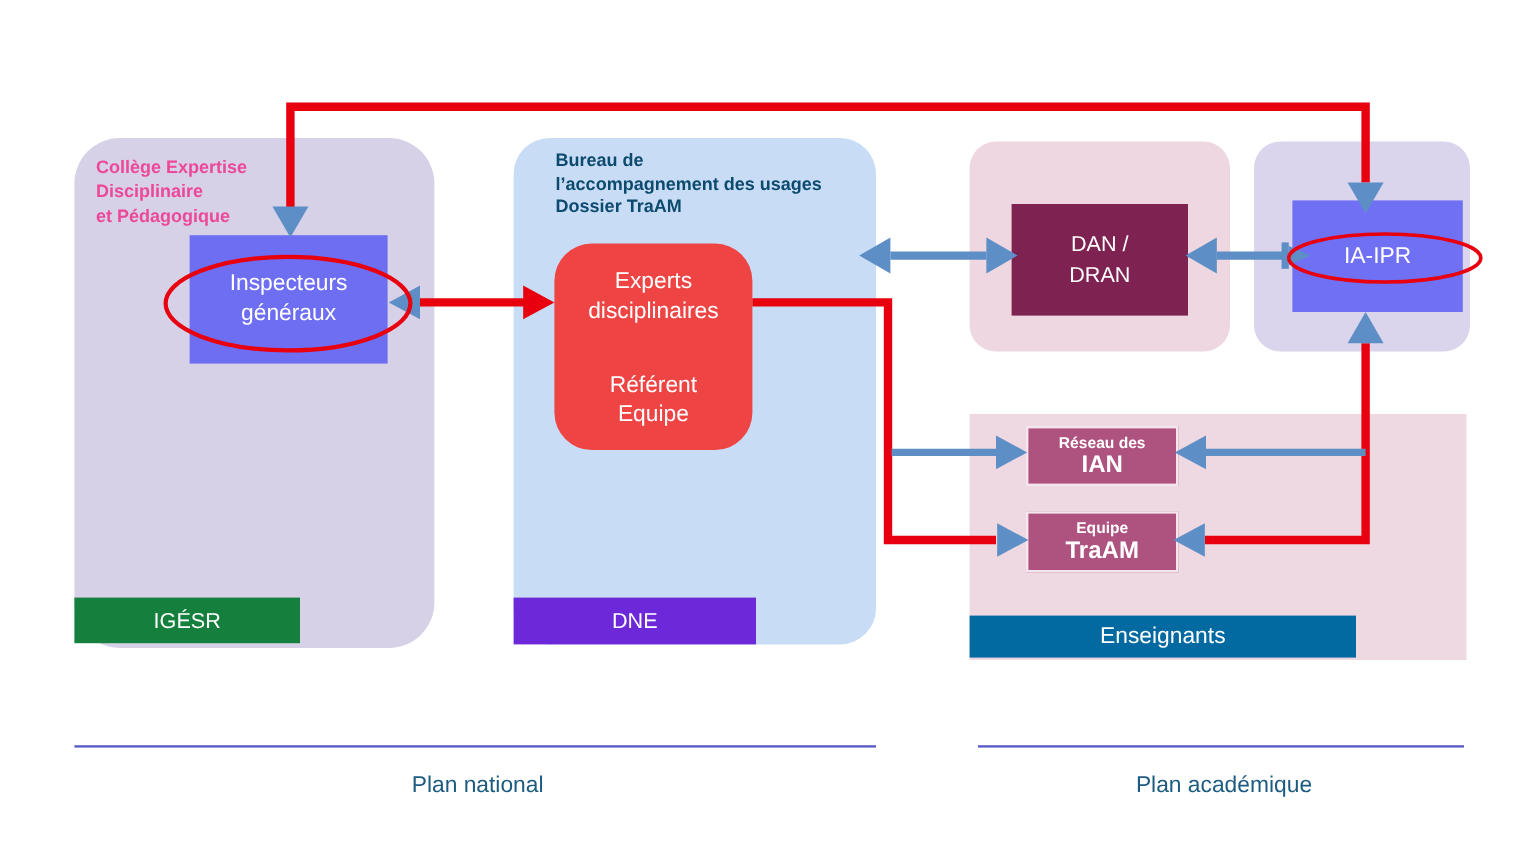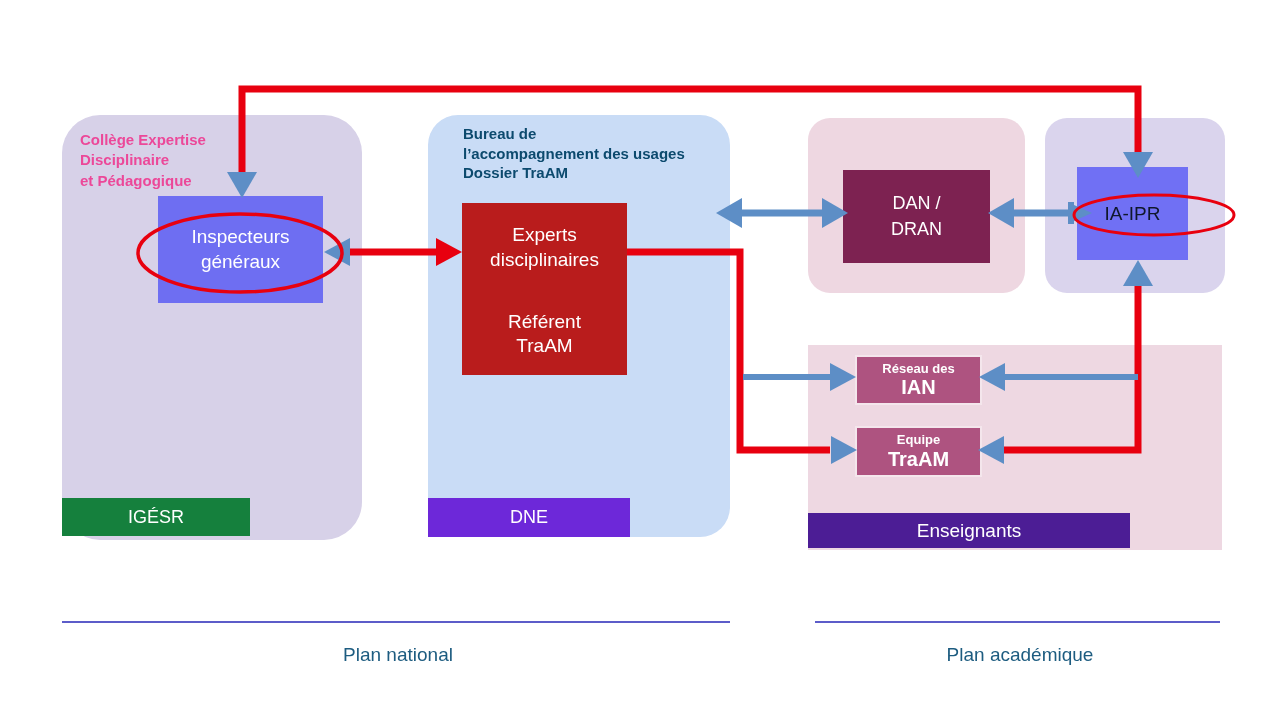--- a/index.html
+++ b/index.html
@@ -18,31 +18,31 @@
   #dan-zone     { left:808px; top:118px; width:217px; height:175px; background:#eed7e1; border-radius:22px; }
   #iaipr-zone   { left:1045px; top:118px; width:180px; height:175px; background:#dad4ed; border-radius:22px; }
   #ens-zone     { left:808px; top:345px; width:414px; height:205px; background:#eed8e2; }
 
   
   #college-title { left:80px; top:130px; width:190px; font-size:15px; font-weight:bold; line-height:1.35; color:#ec4899; }
   #bureau-title  { left:463px; top:124px; width:250px; font-size:15px; font-weight:bold; line-height:1.3; color:#0c4a6e; }
 
   
   #inspecteurs-box { left:158px; top:196px; width:165px; height:107px; background:#6e6ef2; color:#fff; font-size:19px; line-height:1.3; }
-  #experts-box { left:462px; top:203px; width:165px; height:172px; background:#b91c1c; color:#fff; font-size:19px; line-height:1.3;
-                 display:flex; flex-direction:column; justify-content:space-between; padding:20px 0 16px 0; box-sizing:border-box; text-align:center; }
+  #experts-box { left:462px; top:203px; width:165px; height:172px; background:#ef4444; color:#fff; font-size:19px; line-height:1.3;
+                 display:flex; flex-direction:column; justify-content:space-between; padding:20px 0 16px 0; box-sizing:border-box; text-align:center;border-radius:31px; }
   #dan-box   { left:843px; top:170px; width:147px; height:93px; background:#7d2251; color:#fff; font-size:18px; line-height:1.4; }
-  #iaipr-box { left:1077px; top:167px; width:111px; height:93px; background:#7070f4; color:#0f172a; font-size:19px; }
+  #iaipr-box { left:1077px; top:167px; width:142px; height:93px; background:#7070f4; color:#ffffff; font-size:19px; }
   .mauve-box { background:#ae5380; border:2px solid #f4e6ec; color:#fff; box-sizing:border-box;
                display:flex; flex-direction:column; align-items:center; justify-content:center; }
   #ian-box   { left:855px; top:355px; width:127px; height:50px; }
   #traam-box { left:855px; top:426px; width:127px; height:51px; }
   .box-subtitle { font-size:13px; font-weight:bold; line-height:1.15; }
   .box-title    { font-size:20px; font-weight:bold; line-height:1.1; }
-  #ens-bar { left:808px; top:513px; width:322px; height:35px; background:#4c1d95; color:#fff; font-size:19px; }
+  #ens-bar { left:808px; top:513px; width:322px; height:35px; background:#0369a1; color:#fff; font-size:19px; }
 
   
   #igesr-bar { left:62px;  top:498px; width:188px; height:38px; background:#15803d; color:#fff; font-size:18px; }
   #dne-bar   { left:428px; top:498px; width:202px; height:39px; background:#6d28d9; color:#fff; font-size:18px; }
 
   
   .plan-line { position:absolute; top:621px; height:2px; background:#5c5cc9; }
   #line-national { left:62px;  width:668px; }
   #line-academic { left:815px; width:405px; }
   .plan-label { position:absolute; top:644px; width:220px; text-align:center; color:#1d5c80; font-size:19px; }
@@ -71,21 +71,21 @@
 l’accompagnement des usages
 Dossier TraAM</div>
 
   <div class="abs center pre" id="inspecteurs-box">Inspecteurs
 généraux</div>
 
   <div class="abs" id="experts-box">
     <div class="pre">Experts
 disciplinaires</div>
     <div class="pre">Référent
-TraAM</div>
+Equipe</div>
   </div>
 
   <div class="abs center pre" id="dan-box">DAN /
 DRAN</div>
 
   <div class="abs center" id="iaipr-box">IA-IPR</div>
 
   <div class="abs mauve-box" id="ian-box">
     <div class="box-subtitle">Réseau des</div>
     <div class="box-title">IAN</div>

